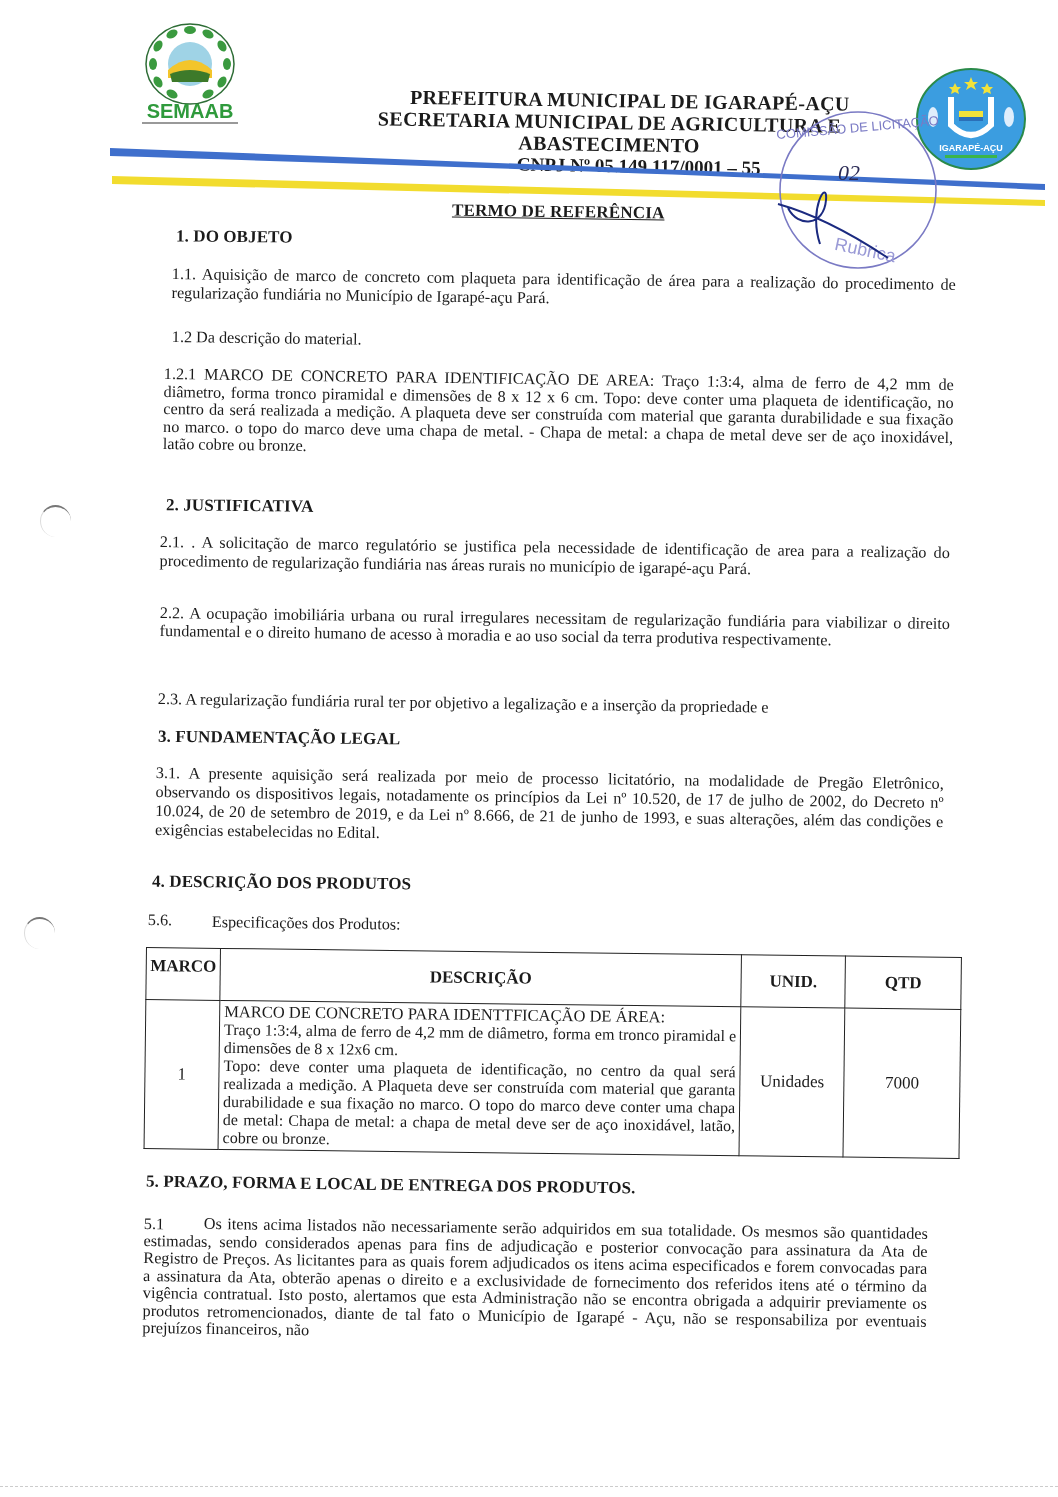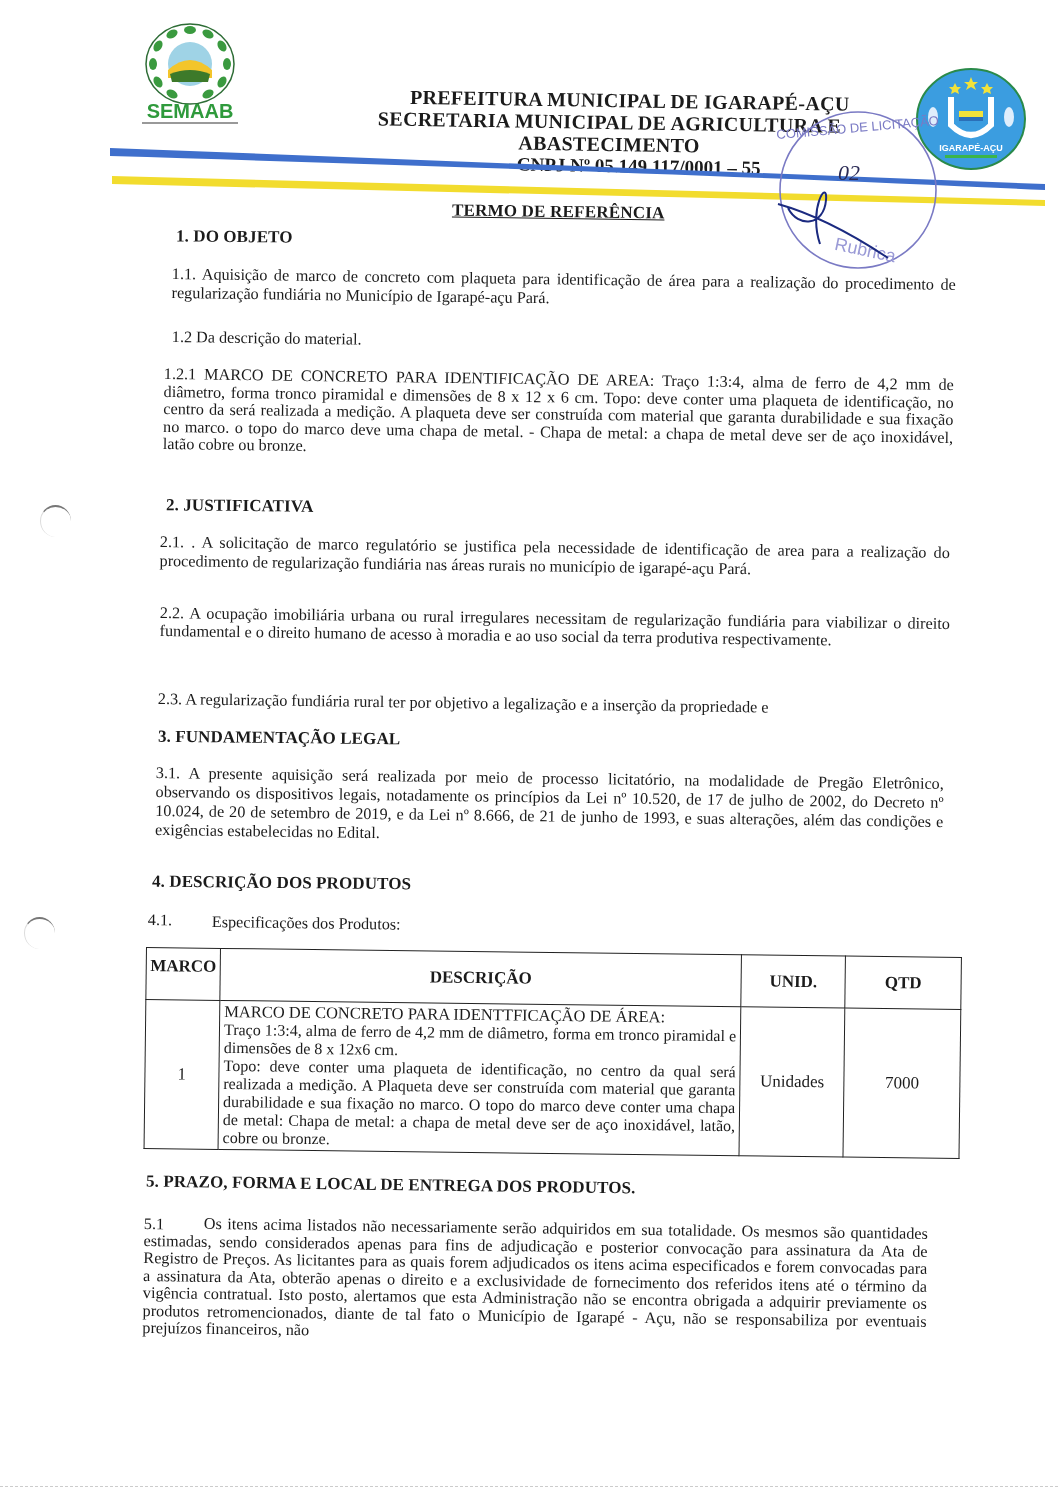--- a/index.html
+++ b/index.html
@@ -108,21 +108,21 @@
 
   <div class="sec-h" style="left:166px; top:496px; transform:rotate(0.6deg);">2. JUSTIFICATIVA</div>
   <div class="para" style="left:160px; top:533px; width:790px;">2.1. . A solicitação de marco regulatório se justifica pela necessidade de identificação de area para a realização do procedimento de regularização fundiária nas áreas rurais no município de igarapé-açu Pará.</div>
   <div class="para tight" style="left:160px; top:605px; width:790px;">2.2. A ocupação imobiliária urbana ou rural irregulares necessitam de regularização fundiária para viabilizar o direito fundamental e o direito humano de acesso à moradia e ao uso social da terra produtiva respectivamente.</div>
   <div class="para" style="left:158px; top:690px; width:790px;">2.3. A regularização fundiária rural ter por objetivo a legalização e a inserção da propriedade e</div>
 
   <div class="sec-h" style="left:158px; top:728px; transform:rotate(0.6deg);">3. FUNDAMENTAÇÃO LEGAL</div>
   <div class="para" style="left:156px; top:764px; width:788px;">3.1. A presente aquisição será realizada por meio de processo licitatório, na modalidade de Pregão Eletrônico, observando os dispositivos legais, notadamente os princípios da Lei nº 10.520, de 17 de julho de 2002, do Decreto nº 10.024, de 20 de setembro de 2019, e da Lei nº 8.666, de 21 de junho de 1993, e suas alterações, além das condições e exigências estabelecidas no Edital.</div>
 
   <div class="sec-h" style="left:152px; top:873px; transform:rotate(0.6deg);">4. DESCRIÇÃO DOS PRODUTOS</div>
-  <div class="para" style="left:148px; top:911px; width:40px;">4.1.</div>
+  <div class="para" style="left:148px; top:911px; width:40px;">5.6.</div>
   <div class="para" style="left:212px; top:913px; width:400px;">Especificações dos Produtos:</div>
 
   <table class="spec">
     <colgroup>
       <col style="width:74px">
         <col style="width:522px">
         <col style="width:104px">
         <col style="width:116px">
     </colgroup>
     <tbody>

